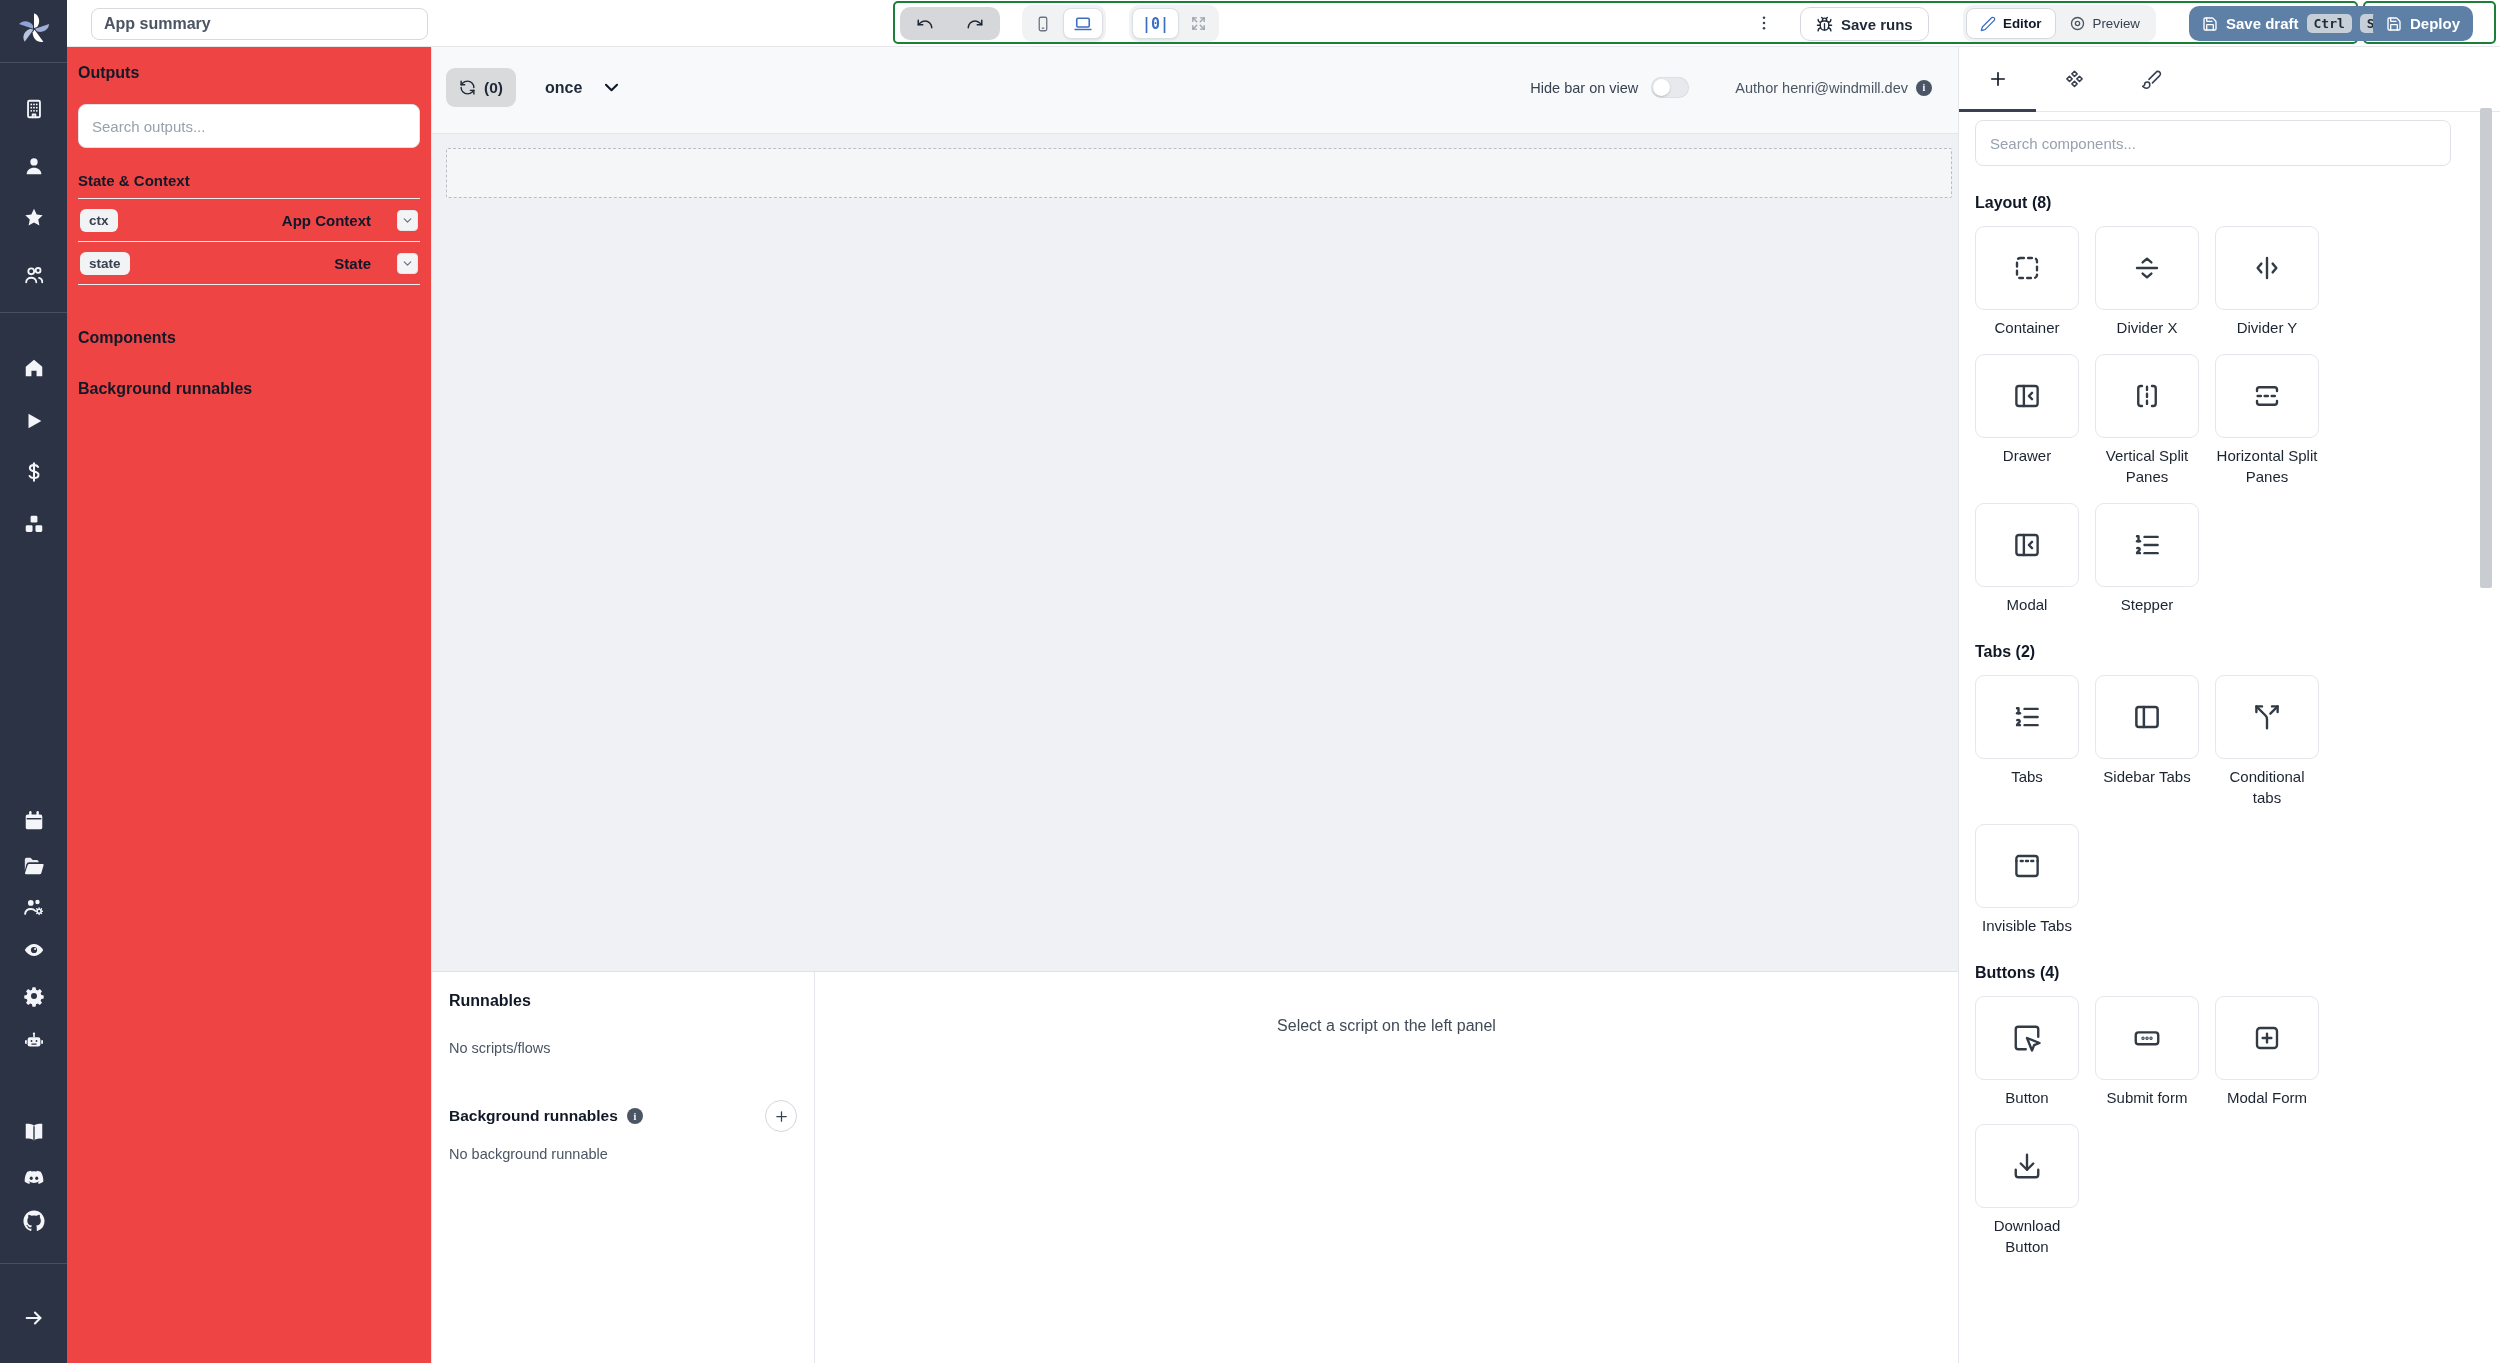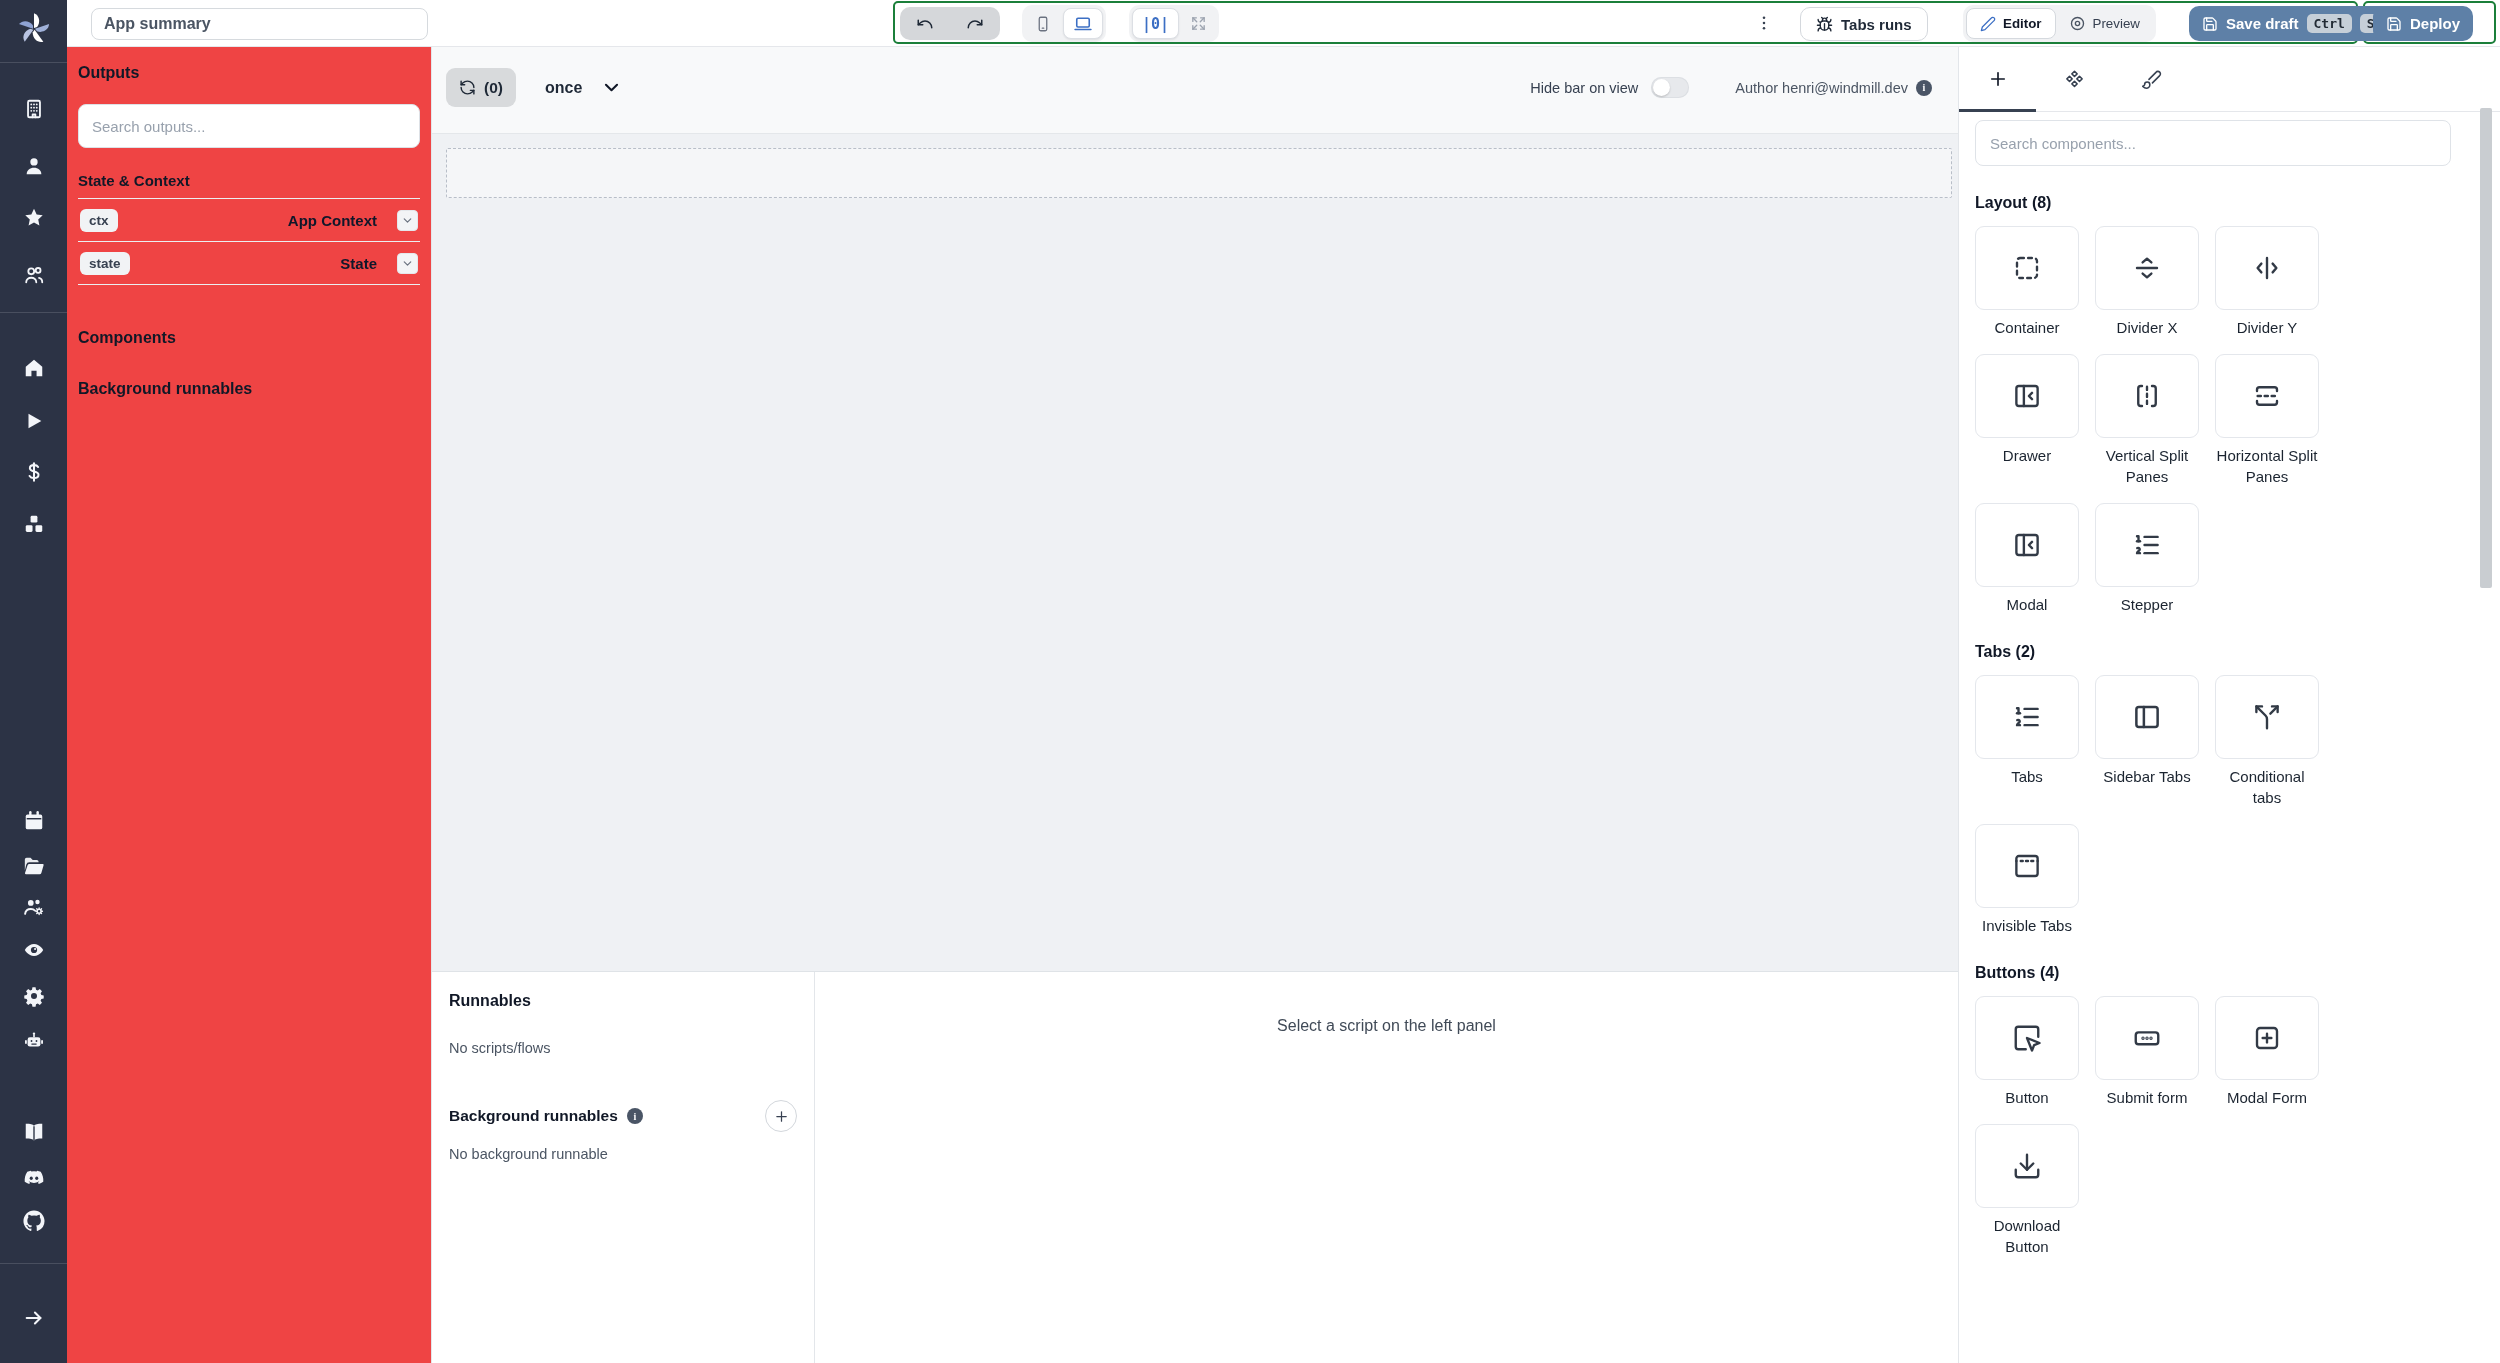--- a/index.html
+++ b/index.html
@@ -36,21 +36,21 @@
 
   
   .left-panel { position:absolute; left:67px; top:47px; width:365px; bottom:0; background:#ef4444; border-right:1px solid #e3e6ea; padding:17px 11px 0 11px; z-index:3; }
   .lp-title { font:700 16px "Liberation Sans",sans-serif; color:#111827; }
   .lp-search { margin-top:22px; width:100%; height:44px; border:1px solid #dde1e6; border-radius:8px; padding:0 13px; font:15px "Liberation Sans",sans-serif; color:#374151; outline:none; background:#fff; }
   .lp-search::placeholder { color:#98a1ad; }
   .lp-sub { margin-top:24px; font:700 15px "Liberation Sans",sans-serif; color:#111827; padding-bottom:9px; }
   .lp-rows { border-top:1px solid #eceef1; }
   .lp-row { height:43px; display:flex; align-items:center; justify-content:space-between; border-bottom:1px solid #eceef1; padding:0 2px; }
   .lp-key { background:#f1f3f5; border-radius:6px; padding:4px 9px; font:600 13.5px "Liberation Sans",sans-serif; color:#374151; }
-  .lp-val-wrap { display:flex; align-items:center; gap:20px;justify-content:flex-end; }
+  .lp-val-wrap { display:flex; align-items:center; gap:26px;justify-content:flex-end; }
   .lp-val { font:700 15px "Liberation Sans",sans-serif; color:#0f172a; }
   .chev-btn { width:21px; height:21px; background:#f3f4f6; border:1px solid #e4e7eb; border-radius:4px; display:flex; align-items:center; justify-content:center; color:#6b7280; cursor:pointer; }
   .lp-h2 { font:700 16px "Liberation Sans",sans-serif; color:#111827; }
 
   
   .canvas-toolbar { position:absolute; left:432px; top:47px; width:1526px; height:87px; background:#f8f9fa; border-bottom:1px solid #e4e7ea; z-index:2; }
   .refresh-btn { position:absolute; left:14px; top:21px; height:39px; padding:0 13px; background:#d8dadc; border:none; border-radius:9px; display:flex; align-items:center; gap:8px; font:600 15.5px "Liberation Sans",sans-serif; color:#1f2937; cursor:pointer; }
   .once-wrap { position:absolute; left:113px; top:21px; height:39px; display:flex; align-items:center; gap:20px; cursor:pointer; }
   .once-label { font:600 16px "Liberation Sans",sans-serif; color:#1f2937; }
   .ct-right { position:absolute; right:26px; top:21px; height:39px; display:flex; align-items:center; }
@@ -353,21 +353,21 @@
             <path d="M12 20c-3.3 0-6-2.7-6-6v-3a4 4 0 0 1 4-4h4a4 4 0 0 1 4 4v3c0 3.3-2.7 6-6 6"></path>
             <path d="M12 20v-9"></path>
             <path d="M6.5 9C4.6 8.8 3 7.1 3 5"></path>
             <path d="M6 13H2"></path>
             <path d="M3 21c0-2.1 1.7-3.9 3.8-4"></path>
             <path d="M21 5c0 2.1-1.6 3.8-3.5 4"></path>
             <path d="M22 13h-4"></path>
             <path d="M17.2 17c2.1.1 3.8 1.9 3.8 4"></path>
           </svg>
         </span>
-      <span>Tabs runs</span>
+      <span>Save runs</span>
     </button>
 
     <div class="editor-seg">
       <button class="editor-btn">
         <span class="ic" style="width:16px;height:16px;color:#3c6fc4">
             <svg viewBox="0 0 24 24" fill="none" stroke="currentColor" stroke-width="1.9" stroke-linecap="round" stroke-linejoin="round" width="100%" height="100%">
               <path d="M17 3a2.85 2.83 0 1 1 4 4L7.5 20.5 2 22l1.5-5.5Z"></path>
             </svg>
           </span>
         <span>Editor</span>

